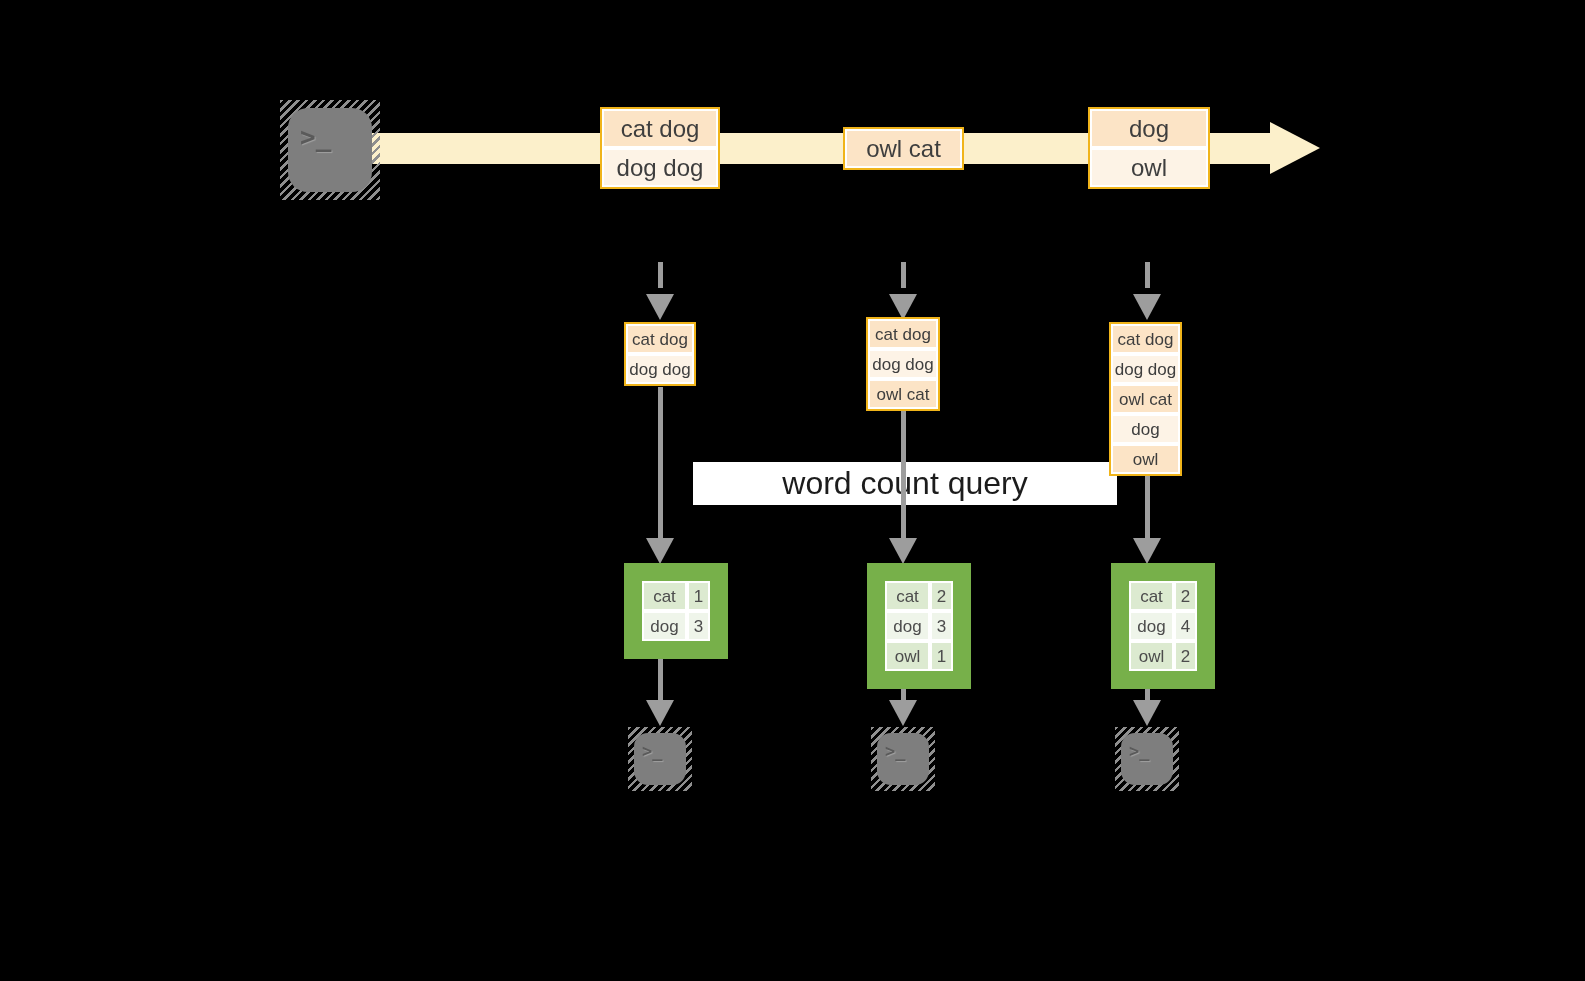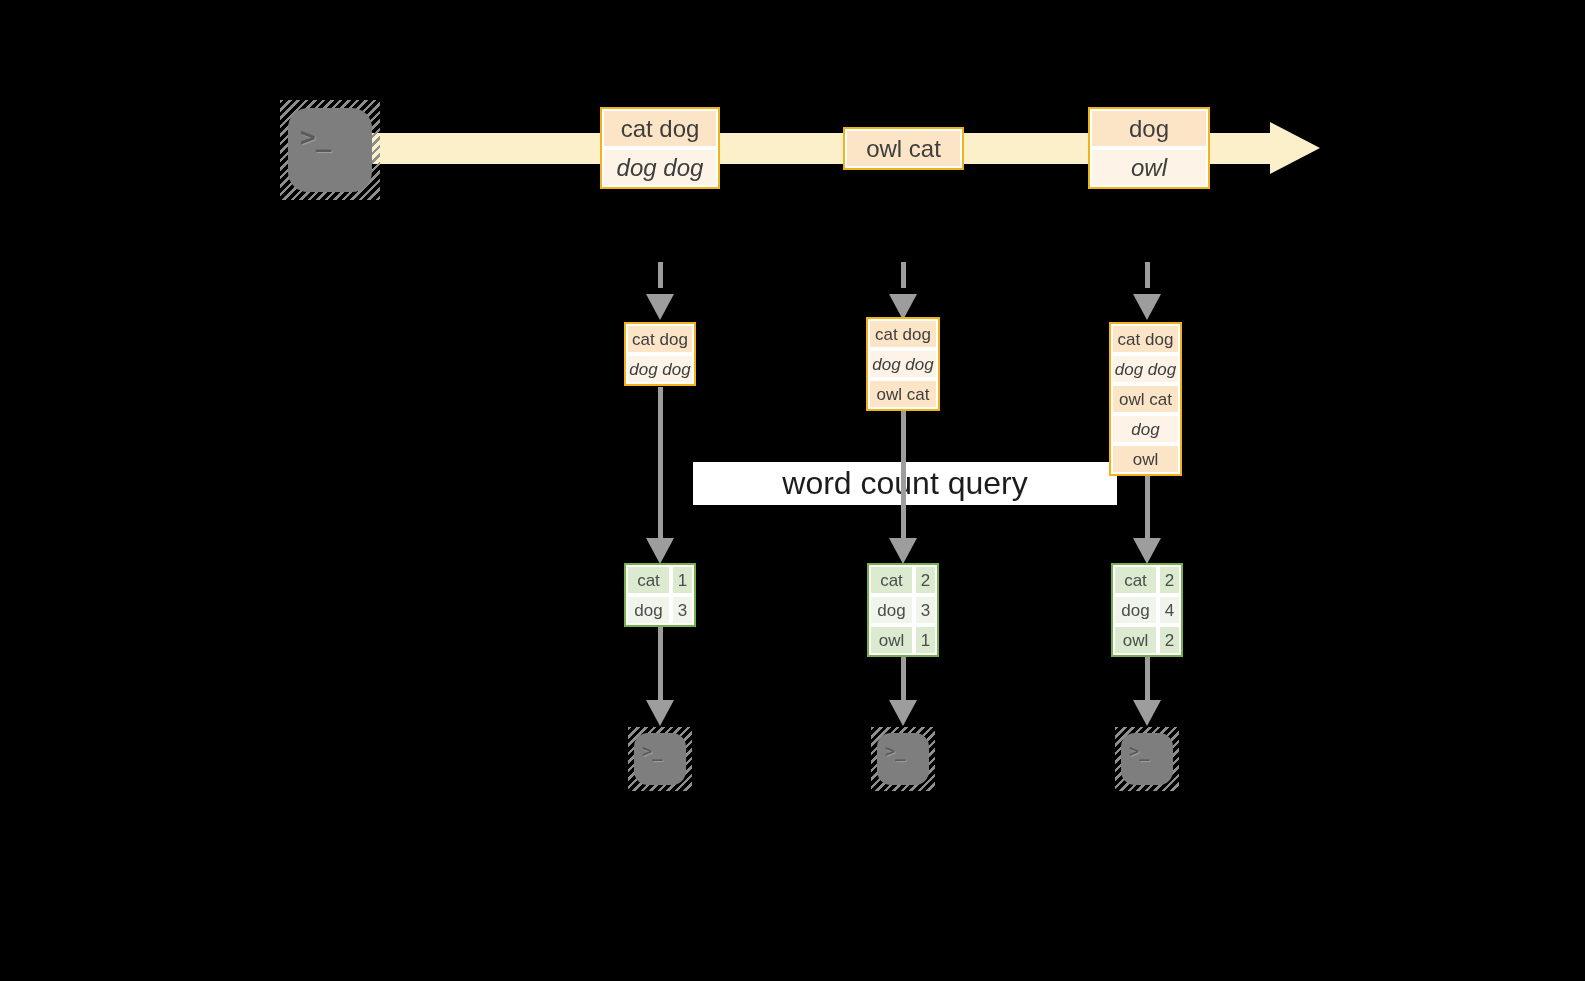--- a/index.html
+++ b/index.html
@@ -38,25 +38,25 @@
   .band{position:absolute;z-index:0;background:var(--stream_band);}
   .band-head{
     position:absolute;z-index:0;width:0;height:0;
     border-top:26px solid transparent;border-bottom:26px solid transparent;
     border-left:50px solid var(--stream_band);
   }
   
   .obox{position:absolute;z-index:3;background:var(--box_border);padding:2px;display:flex;flex-direction:column;}
   .ocell{border:2px solid #ffffff;color:#3e3e3e;display:flex;align-items:center;justify-content:center;line-height:1;}
   .ocell.dark{background:var(--cell_fill_dark);}
-  .ocell.light{background:var(--cell_fill_light);font-style:italic;}
+  .ocell.light{background:var(--cell_fill_light);}
   .stream-box .ocell{height:39px;font-size:24px;}
   .state-box .ocell{height:30px;font-size:17px;}
   
-  .gtable{position:absolute;z-index:3;background:var(--table_border);padding:2px;display:flex;flex-direction:column;}
+  .gtable{position:absolute;z-index:3;background:var(--table_border);padding:18px;display:flex;flex-direction:column;}
   .grow{display:flex;}
   .gcell{
     border:2px solid #ffffff;color:#4c4c4c;display:flex;align-items:center;justify-content:center;
     font-size:17px;height:30px;line-height:1;
   }
   .gcell.word{width:45px;}
   .gcell.num{width:23px;}
   .grow.dark .gcell{background:var(--table_fill_dark);}
   .grow.light .gcell{background:var(--table_fill_light);}
   

